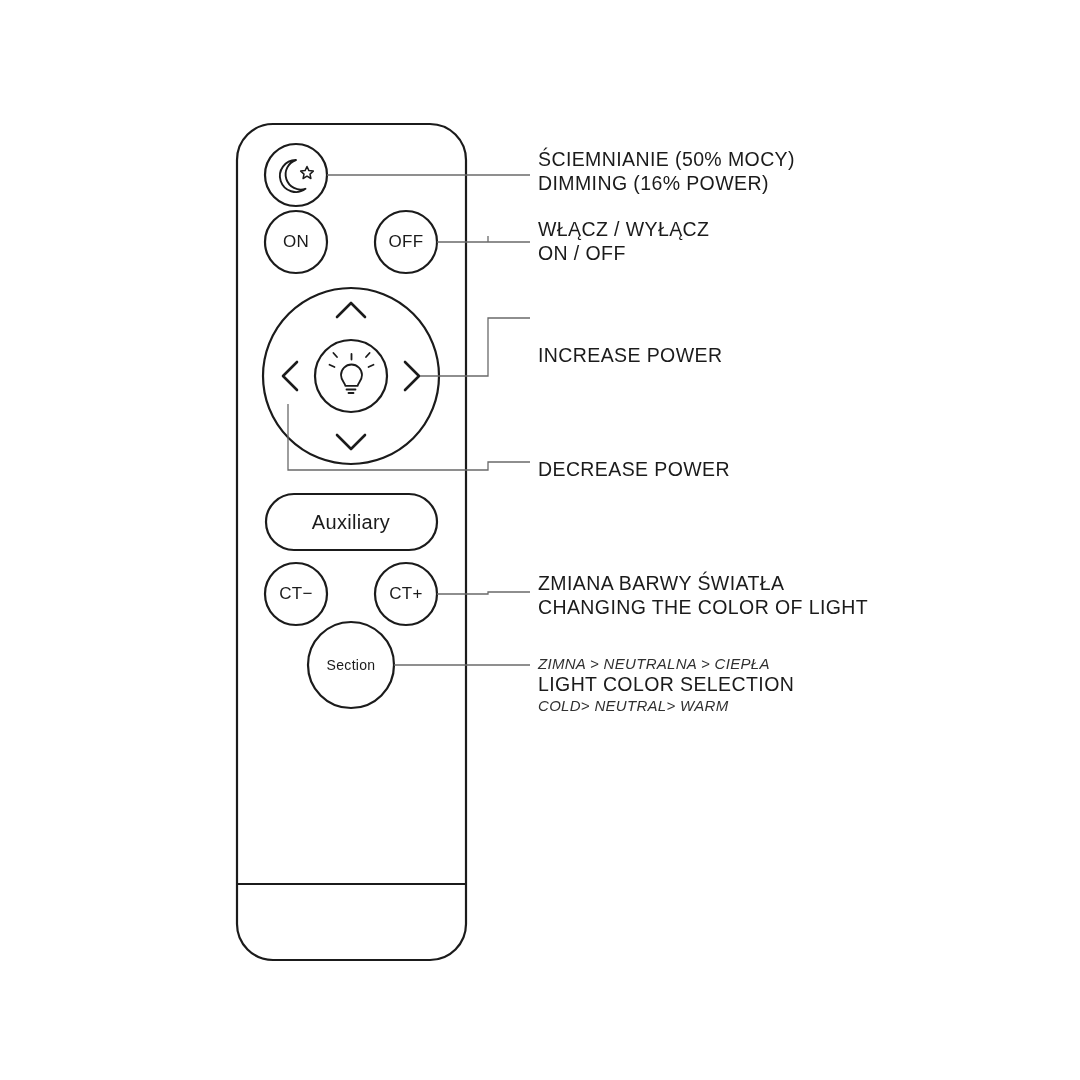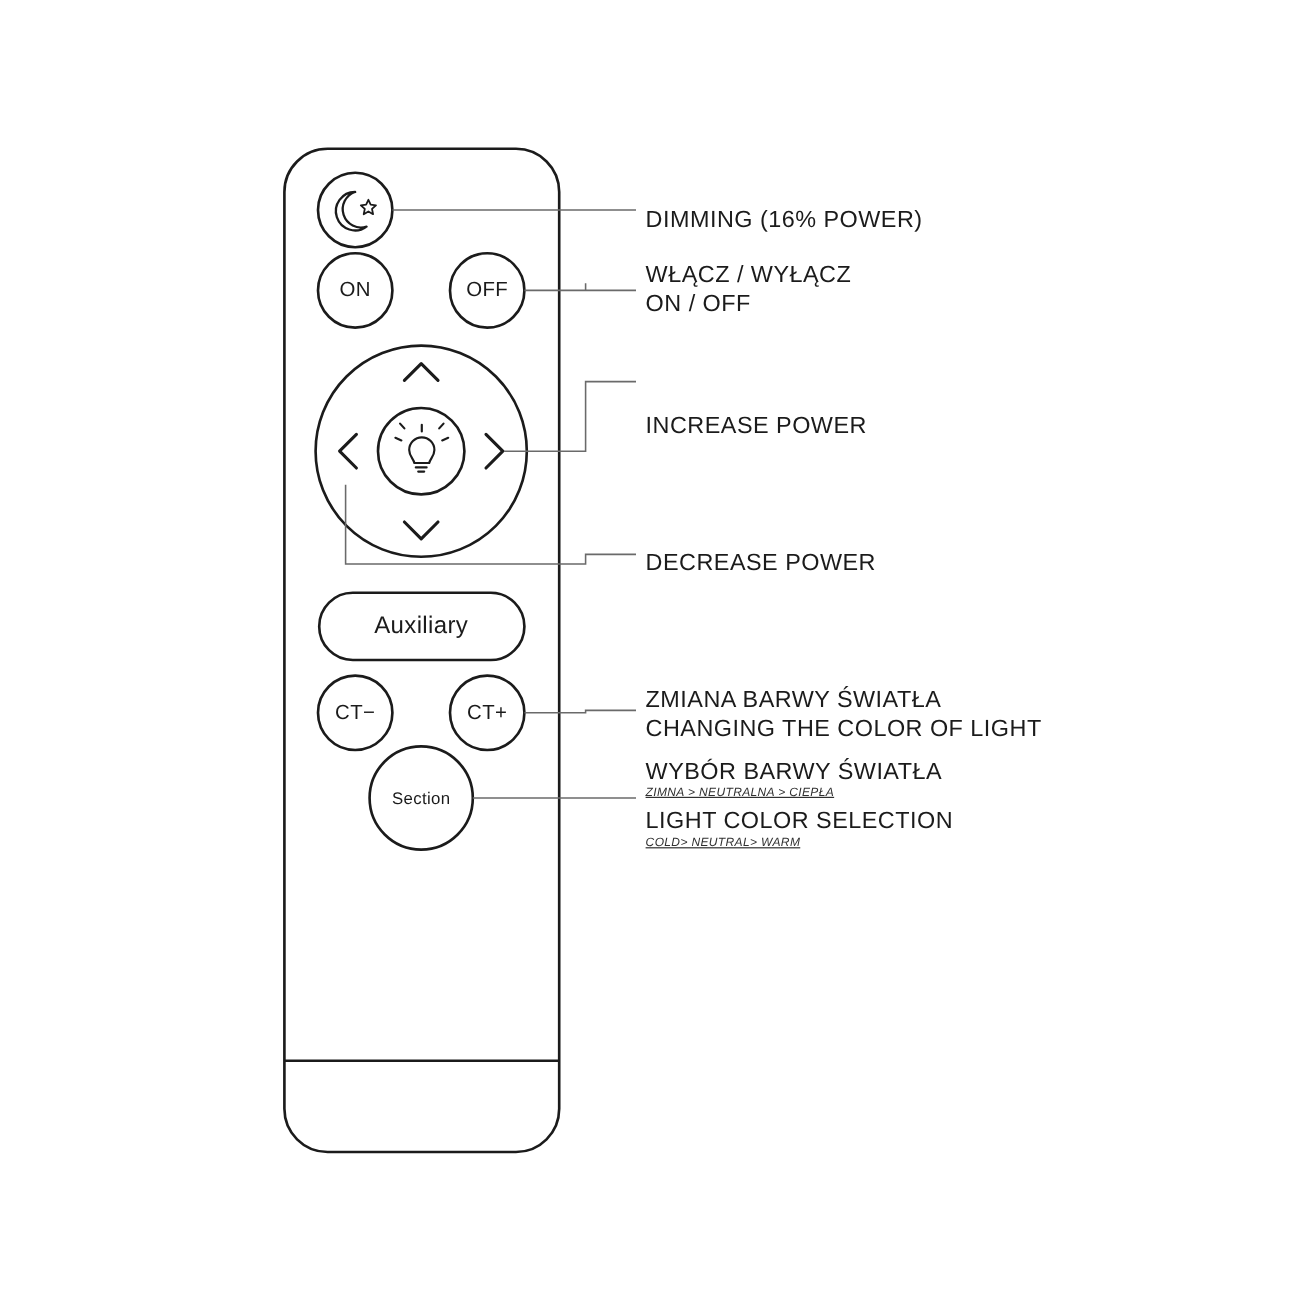--- a/index.html
+++ b/index.html
@@ -32,25 +32,24 @@
     position: absolute;
     white-space: nowrap;
     line-height: 1.0;
   }
   .lbl-pl, .lbl-en {
     font-size: 19.5px;
     letter-spacing: 0.4px;
     color: #1b1b1b;
   }
   .lbl-sub {
-    font-size: 10px;
+    font-size: 15px;
     font-style: italic;
     letter-spacing: 0.3px;
     color: #303030;
-    text-decoration: underline;
   }
   .btn-txt {
     position: absolute;
     white-space: nowrap;
     font-size: 17px;
     color: #1b1b1b;
     letter-spacing: 0.3px;
   }
   .btn-txt.small {
     font-size: 14px;
@@ -127,30 +126,30 @@
     </g>
   </svg>
 
   <div class="btn-txt" style="left:296px; top:242px; transform:translate(-50%,-50%);">ON</div>
   <div class="btn-txt" style="left:406px; top:242px; transform:translate(-50%,-50%);">OFF</div>
   <div class="btn-txt aux" style="left:351px; top:522px; transform:translate(-50%,-50%);">Auxiliary</div>
   <div class="btn-txt" style="left:296px; top:594px; transform:translate(-50%,-50%);">CT−</div>
   <div class="btn-txt" style="left:406px; top:594px; transform:translate(-50%,-50%);">CT+</div>
   <div class="btn-txt small" style="left:351px; top:665px; transform:translate(-50%,-50%);">Section</div>
 
+  <div class="lbl lbl-pl" style="left:538px; top:150px;">ŚCIEMNIANIE (50% MOCY)</div>
   <div class="lbl lbl-en" style="left:538px; top:174px;">DIMMING (16% POWER)</div>
 
   <div class="lbl lbl-pl" style="left:538px; top:220px;">WŁĄCZ / WYŁĄCZ</div>
   <div class="lbl lbl-en" style="left:538px; top:244px;">ON / OFF</div>
 
   <div class="lbl lbl-en" style="left:538px; top:346px;">INCREASE POWER</div>
 
   <div class="lbl lbl-en" style="left:538px; top:460px;">DECREASE POWER</div>
 
   <div class="lbl lbl-pl" style="left:538px; top:574px;">ZMIANA BARWY ŚWIATŁA</div>
   <div class="lbl lbl-en" style="left:538px; top:598px;">CHANGING THE COLOR OF LIGHT</div>
 
-  <div class="lbl lbl-pl" style="left:538px; top:634px;">WYBÓR BARWY ŚWIATŁA</div>
   <div class="lbl lbl-sub" style="left:538px; top:656px;">ZIMNA &gt; NEUTRALNA &gt; CIEPŁA</div>
   <div class="lbl lbl-en" style="left:538px; top:675px;">LIGHT COLOR SELECTION</div>
   <div class="lbl lbl-sub" style="left:538px; top:698px;">COLD&gt; NEUTRAL&gt; WARM</div>
 
 </div>
 
 </body></html>

